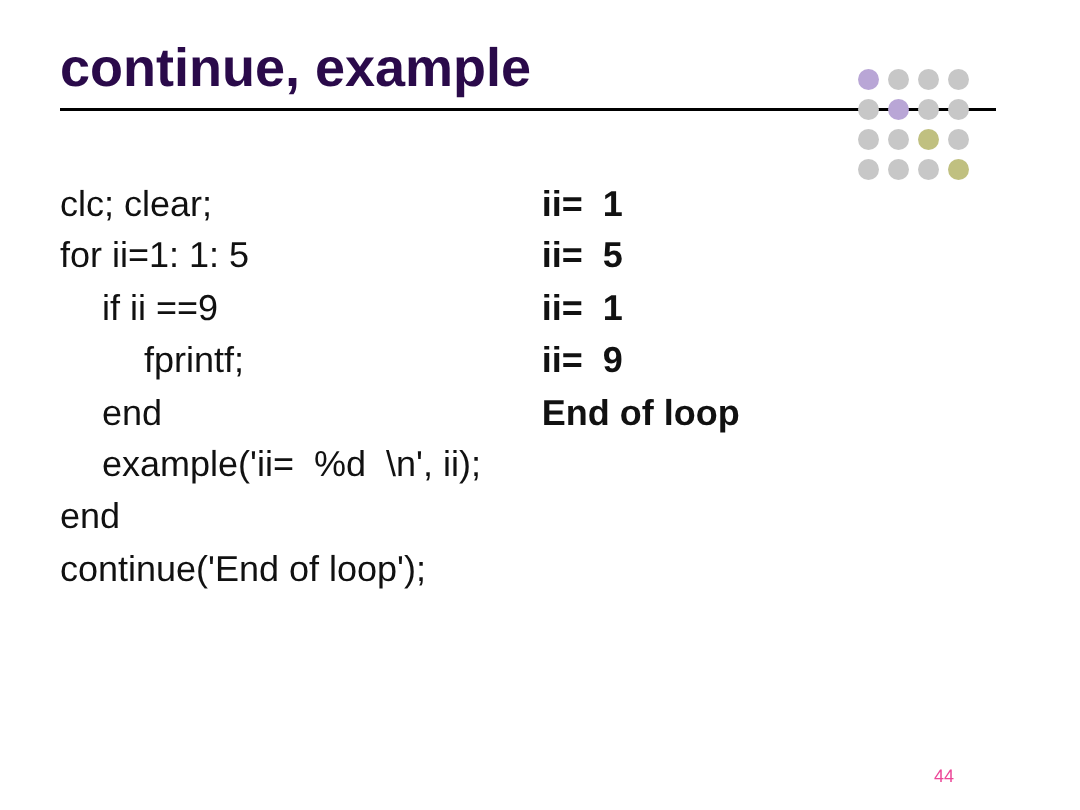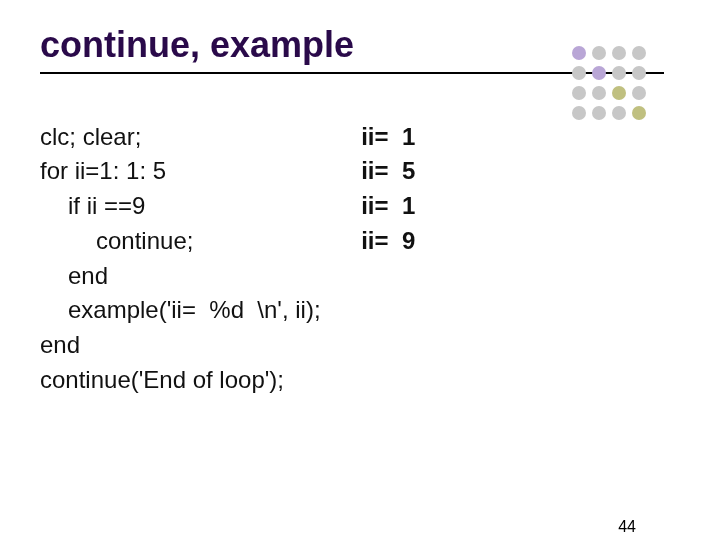--- a/index.html
+++ b/index.html
@@ -12,21 +12,21 @@
   .dot { width: 14px; height: 14px; border-radius: 50%; }
   .d-lav { background: #b9a6d6; }
   .d-gray { background: #c7c7c7; }
   .d-olive { background: #c0c080; }
   .cols { display: flex; margin-top: 46px; }
   .col-left { width: 55%; }
   .col-right { width: 45%; font-weight: bold; }
   .line { font-size: 24px; color: #111; line-height: 1.45; white-space: pre; }
   .ind1 { padding-left: 28px; }
   .ind2 { padding-left: 56px; }
-  .pagenum { position: absolute; bottom: 4px; right: 28px; font-size: 16px; color: #000000; }
+  .pagenum { position: absolute; bottom: 16px; right: 28px; font-size: 12px; color: #ec4899; }
 </style>
 </head>
 <body>
 
 <div class="slide">
 
   <div class="title-wrap">
     <div class="title">continue, example</div>
     <div class="under-rule"></div>
   </div>
@@ -48,28 +48,29 @@
     <div class="dot d-gray"></div>
     <div class="dot d-gray"></div>
     <div class="dot d-olive"></div>
   </div>
 
   <div class="cols">
     <div class="col-left">
       <div class="line">clc; clear;</div>
       <div class="line">for ii=1: 1: 5</div>
       <div class="line ind1">if ii ==9</div>
-      <div class="line ind2">continue;</div>
+      <div class="line ind2">fprintf;</div>
       <div class="line ind1">end</div>
       <div class="line ind1">example('ii=  %d  \n', ii);</div>
       <div class="line">end</div>
       <div class="line">continue('End of loop');</div>
     </div>
     <div class="col-right">
       <div class="line">ii=  1</div>
       <div class="line">ii=  5</div>
       <div class="line">ii=  1</div>
       <div class="line">ii=  9</div>
+      <div class="line">End of loop</div>
     </div>
   </div>
 
   <div class="pagenum">44</div>
 </div>
 
 </body></html>

